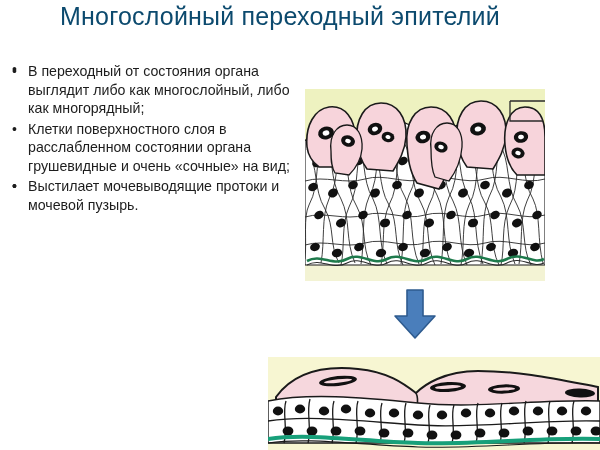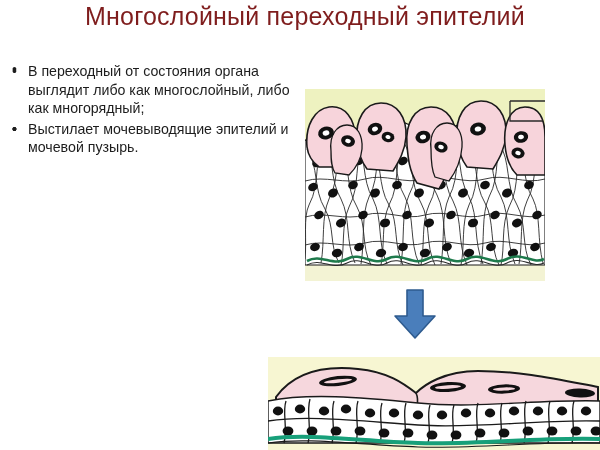--- a/index.html
+++ b/index.html
@@ -7,23 +7,22 @@
     width:600px;height:450px;
     background:#ffffff;
     font-family:"Liberation Sans","DejaVu Sans",sans-serif;
     overflow:hidden;position:relative;
   }
   .slide{position:relative;width:600px;height:450px;}
 
   
   .title{
     position:absolute;left:60px;top:2px;width:490px;
-    text-align:center;
     font-size:25px;line-height:29px;
-    color:#7f1d1d;
+    color:#0c4a6e;
     letter-spacing:.2px;
     font-weight:400;
   }
 
   
   .bullets{
     position:absolute;left:6px;top:60px;width:286px;
     margin:0;padding:0;list-style:none;
   }
   .bullets li{
@@ -65,27 +64,28 @@
   <ul class="bullets">
     <li>
       <span class="dot">•</span>
     </li>
     <li>
       <span class="dot">•</span>
       <span>В переходный от состояния органа выглядит либо как многослойный, либо как многорядный;</span>
     </li>
     <li>
       <span class="dot">•</span>
-    </li>
-    <li>
-      <span class="dot">•</span>
-    </li>
-    <li>
-      <span class="dot">•</span>
-      <span>Выстилает мочевыводящие эпителий и мочевой пузырь.</span>
+      <span>Клетки поверхностного слоя в расслабленном состоянии органа грушевидные и очень «сочные» на вид;</span>
+    </li>
+    <li>
+      <span class="dot">•</span>
+    </li>
+    <li>
+      <span class="dot">•</span>
+      <span>Выстилает мочевыводящие протоки и мочевой пузырь.</span>
     </li>
   </ul>
 
   <div class="figure-top">
     <svg viewBox="0 0 240 192" preserveAspectRatio="none">
       <defs>
         <g id="nuc-t">
             <ellipse rx="5.2" ry="4.2" fill="#111"></ellipse>
           </g>
       </defs>

